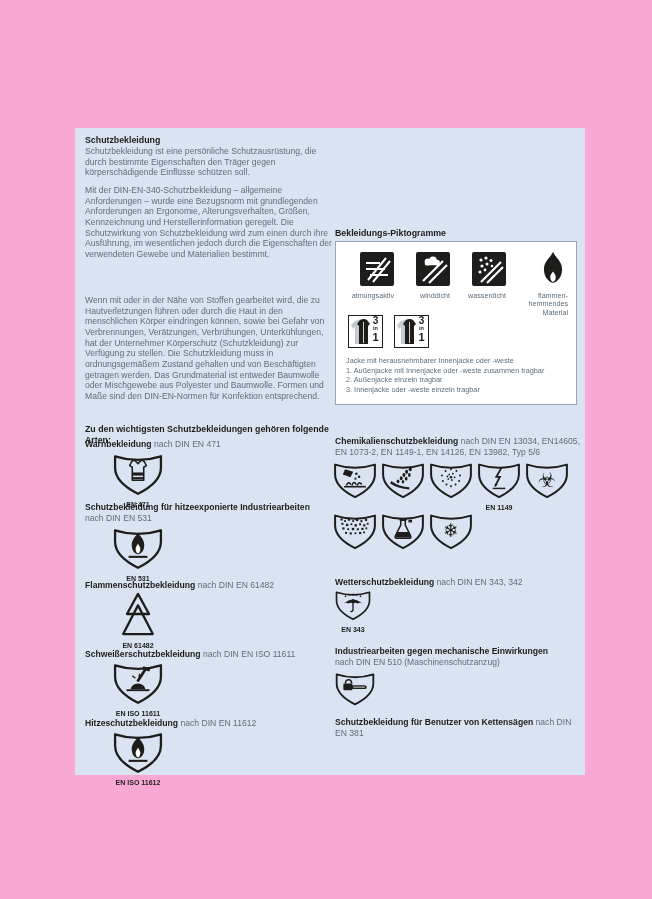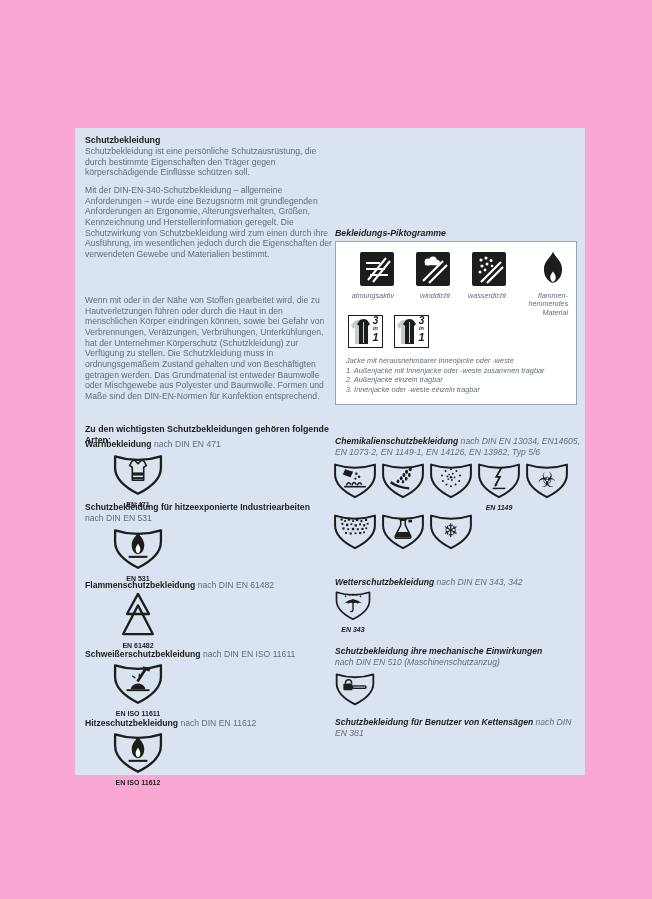--- a/index.html
+++ b/index.html
@@ -1,21 +1,21 @@
 <!DOCTYPE html>
 <html><head>
 <meta charset="utf-8">
 <style>
   html,body{margin:0;padding:0;background:#fff;}
   .page{position:relative;width:652px;height:899px;background:#f9a8d4;overflow:hidden;
         font-family:"Liberation Sans",sans-serif;color:#5f6e7b;}
   .panel{position:absolute;left:75px;top:128px;width:510px;height:647px;background:#d9e3f1;}
   .col{position:absolute;top:0;height:647px;}
   .col-left{left:10px;width:252px;}
-  .col-right{left:260px;width:246px;font-style:italic;}
+  .col-right{left:260px;width:246px;}
   .blk{position:absolute;left:0;width:100%;}
   p,h1,h2{margin:0;padding:0;}
   .body-txt{font-size:8.6px;line-height:1.24;color:#5f6e7b;}
   .h-bold{font-size:8.8px;line-height:1.25;font-weight:bold;color:#1d1d1b;}
   .sec-title{font-size:8.6px;line-height:1.25;font-weight:bold;color:#1d1d1b;}
   .norm{font-weight:normal;color:#5f6e7b;}
   .cap{font-size:7px;font-weight:bold;color:#1d1d1b;text-align:center;margin-top:1px;}
   .icon-wrap{position:absolute;text-align:center;}
   .iw-left{left:10px;width:86px;}
   .sh{fill:none;stroke:#1d1d1b;stroke-width:2.2;stroke-linejoin:round;}
@@ -356,21 +356,21 @@
             <circle cx="29" cy="7.5" r="1.1"></circle>
               <circle cx="34" cy="9.5" r="1.1"></circle>
           </g>
           <path d="M12 19 Q24 8 36 19 Q33 17 30 19 Q27 17 24 19 Q21 17 18 19 Q15 17 12 19 Z" fill="#1d1d1b"></path>
           <path d="M24 13 L24 27 Q24 30.5 20.5 29.5" stroke="#1d1d1b" stroke-width="1.8" fill="none"></path>
         </svg>
         <div class="cap">EN 343</div>
       </div>
 
       <div class="blk" style="top:518px">
-        <p class="sec-title"><b>Schutzbekleidung ihre mechanische Einwirkungen</b><br><span class="norm">nach DIN EN 510 (Maschinenschutzanzug)</span></p>
+        <p class="sec-title"><b>Industriearbeiten gegen mechanische Einwirkungen</b><br><span class="norm">nach DIN EN 510 (Maschinenschutzanzug)</span></p>
       </div>
       <div class="icon-wrap" style="top:543px;left:-2px;width:44px">
         <svg width="40" height="35" viewBox="0 0 48 42">
           <path class="sh" d="M2 4 Q24 11 46 4 L46 15 Q46 29 24 40 Q2 29 2 15 Z"></path>
           <path d="M12.5 15 Q12.5 10.5 16.5 10.5 Q20 10.5 20 15" stroke="#1d1d1b" stroke-width="1.8" fill="none"></path>
           <rect x="10" y="15" width="11" height="8" rx="1.5" fill="#1d1d1b"></rect>
           <rect x="20" y="17" width="18" height="4.6" rx="2.2" fill="#1d1d1b"></rect>
           <rect x="22" y="18.8" width="14" height="1" fill="#fff"></rect>
         </svg>
       </div>

